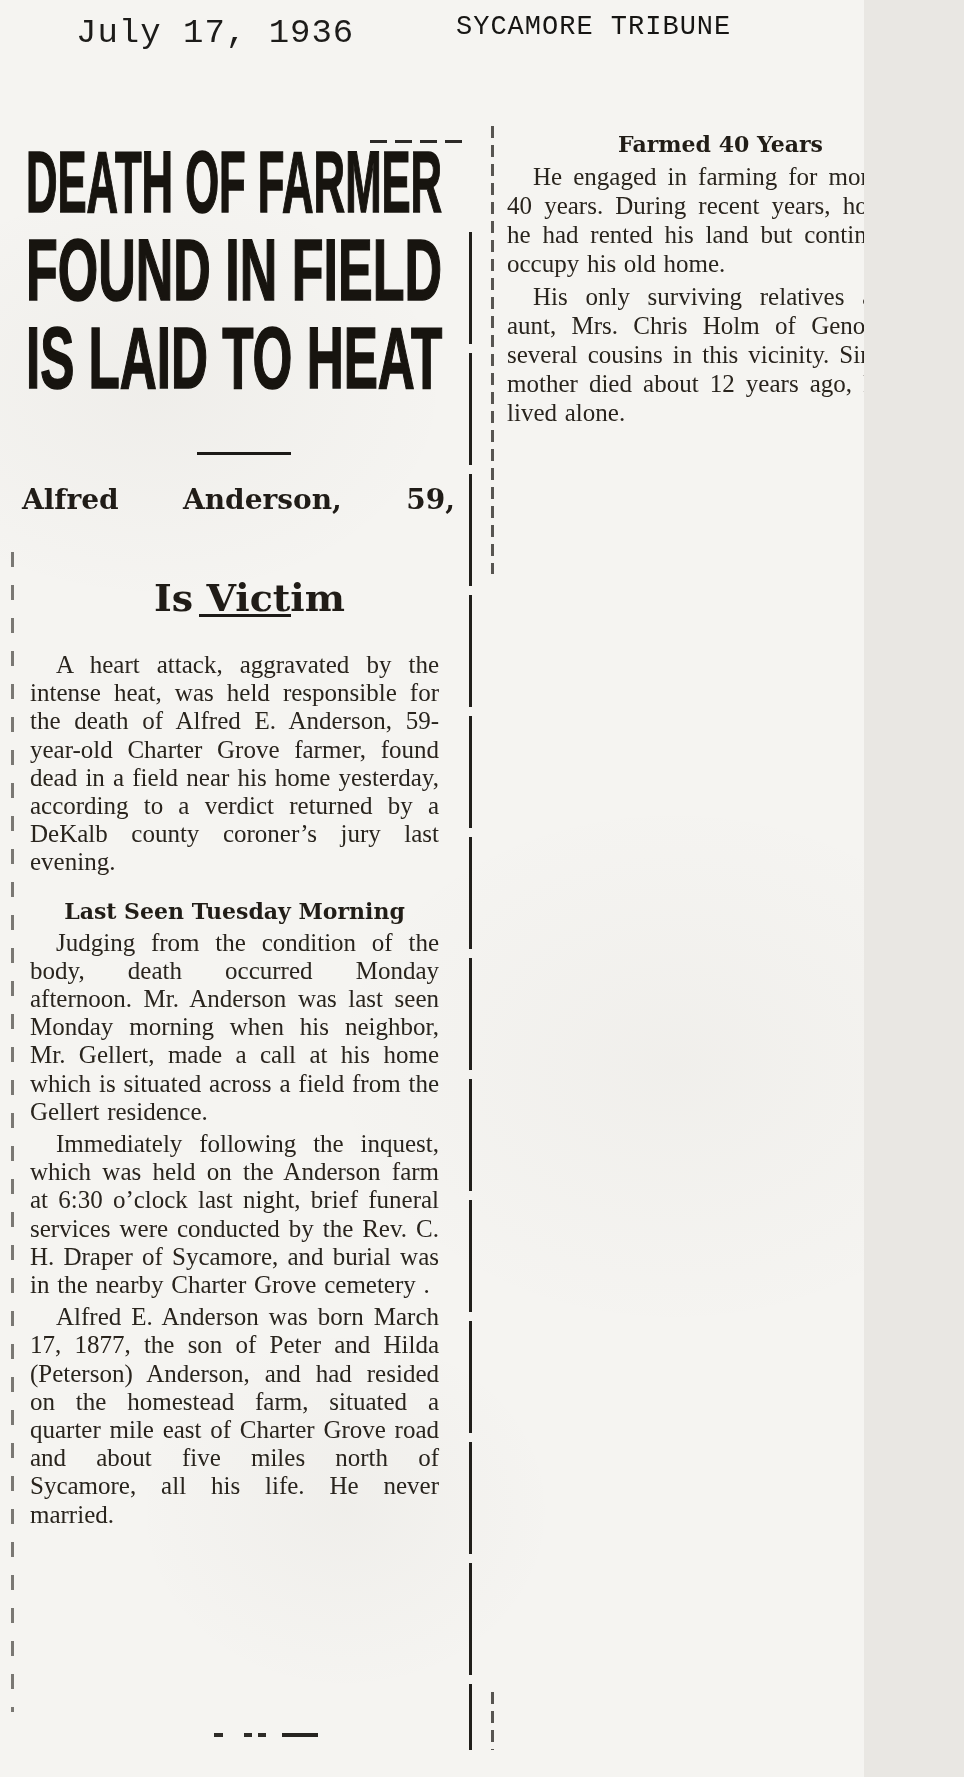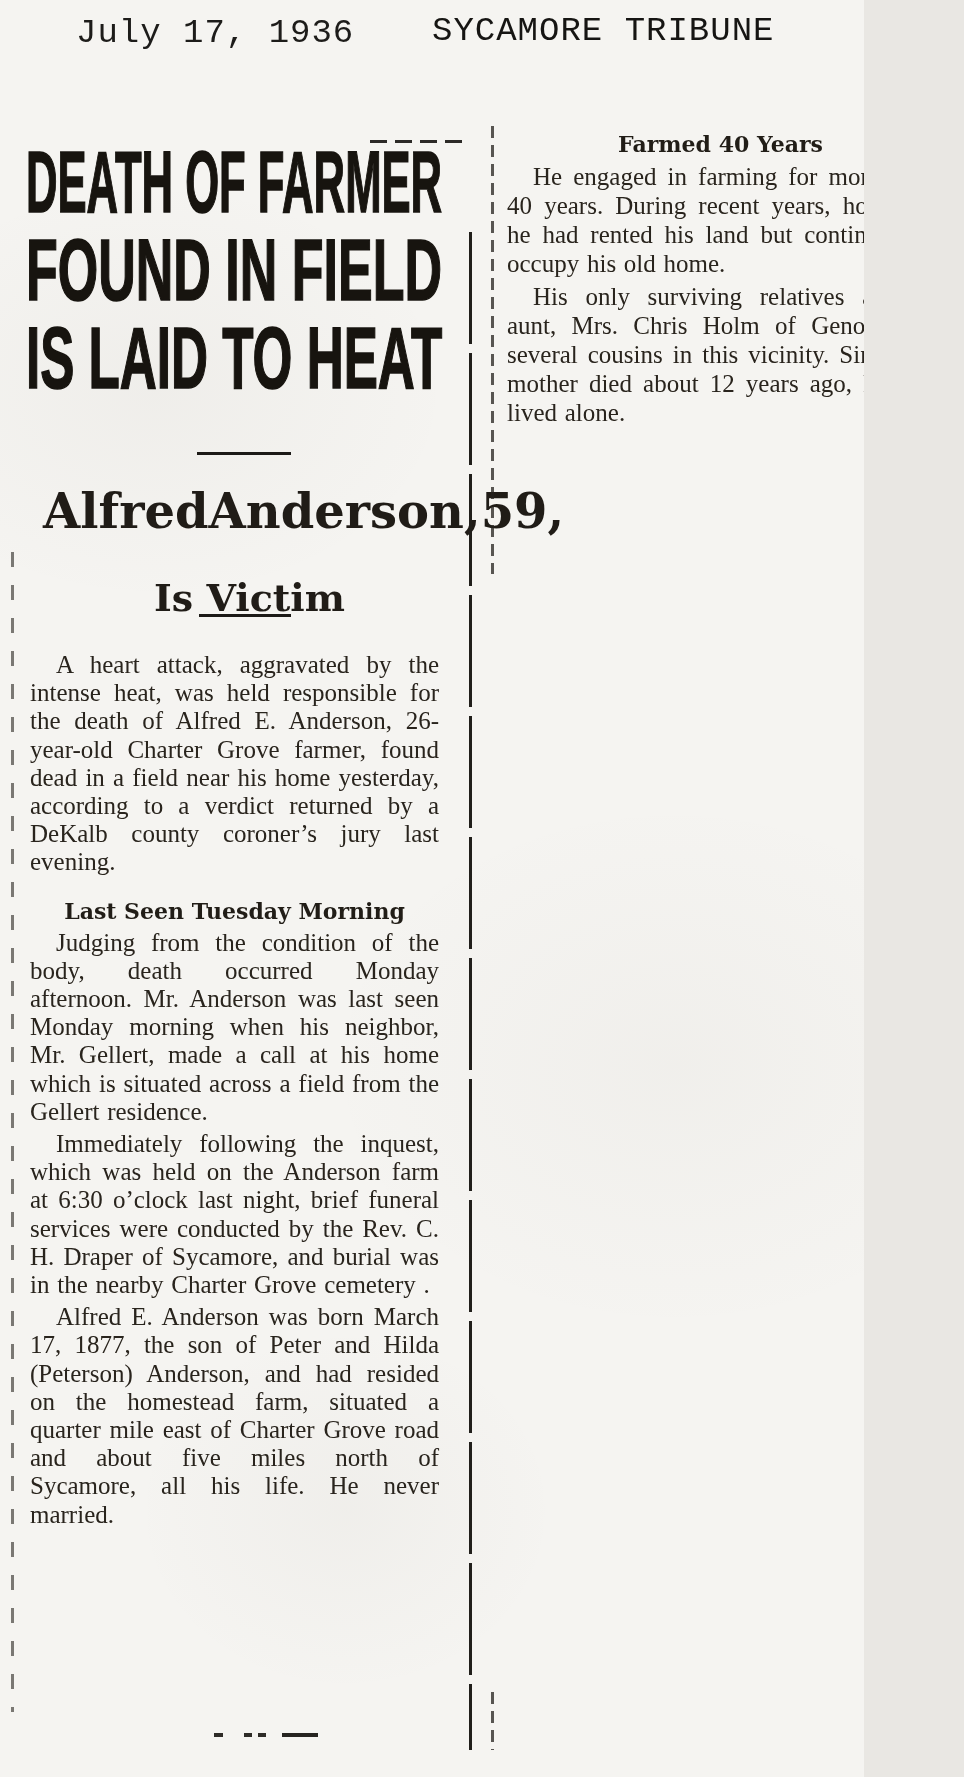--- a/index.html
+++ b/index.html
@@ -12,42 +12,42 @@
       radial-gradient(ellipse 300px 260px at 40% 85%, rgba(110,100,85,0.04), transparent 70%);
     font-family:"DejaVu Serif", serif;
     color:#29251f;
   }
   .masthead-date {
     position:absolute; left:76px; top:14px;
     font-family:"Liberation Mono", monospace; font-size:34px; letter-spacing:1px;
     color:#1d1c1a; white-space:nowrap;
   }
   .masthead-title {
-    position:absolute; left:432px; top:12px;
-    font-family:"Liberation Mono", monospace; font-size:34px; letter-spacing:1px;
+    position:absolute; left:456px; top:12px;
+    font-family:"Liberation Mono", monospace; font-size:27px; letter-spacing:1px;
     color:#161513; white-space:nowrap;
   }
   .top-dash {
     position:absolute; left:370px; top:140px; width:100px; height:3px;
     background:repeating-linear-gradient(90deg,#2c2a27 0 17px, transparent 17px 25px);
   }
   .headline { position:absolute; left:26px; top:138px; width:416px; }
   .headline-line {
     font-family:"Liberation Sans", sans-serif; font-weight:700;
     font-size:88px; line-height:88px; white-space:nowrap;
     color:#17140f; -webkit-text-stroke:1.6px #17140f;
     transform-origin:left center;
   }
   .rule { position:absolute; height:3px; background:#1c1a17; }
   .rule1 { left:197px; top:452px; width:94px; }
   .rule2 { left:199px; top:614px; width:92px; }
   .deck-line1 {
-    position:absolute; left:43px; top:483px; width:433px;
+    position:absolute; left:22px; top:483px; width:433px;
     display:flex; justify-content:space-between;
-    font-weight:bold; font-size:48px; color:#201c17; white-space:nowrap;
+    font-weight:bold; font-size:28px; color:#201c17; white-space:nowrap;
   }
   .deck-line2 {
     position:absolute; left:33px; top:543px; width:433px;
     text-align:center; font-weight:bold; font-size:38px; color:#201c17;margin-top:32px;
   }
   .left-body { position:absolute; left:26px; top:647px; width:417px; }
   .right-body { position:absolute; left:503px; top:110px; width:435px; }
   .para-group p {
     margin:4px; text-indent:26px; text-align:justify;
     font-size:25px; line-height:28.2px; word-spacing:1.5px; color:#29241d;font-family:Liberation Serif, serif;
@@ -109,21 +109,21 @@
       <span class="deck-word">Alfred</span>
       <span class="deck-word">Anderson,</span>
       <span class="deck-word">59,</span>
     </div>
   <div class="deck-line2">Is Victim</div>
 
   <div class="rule rule2"></div>
 
   <div class="left-body">
     <div class="para-group">
-        <p>A heart attack, aggravated by the intense heat, was held responsible for the death of Alfred E. Anderson, 26-year-old Charter Grove farmer, found dead in a field near his home yesterday, according to a verdict returned by a DeKalb county coroner’s jury last evening.</p>
+        <p>A heart attack, aggravated by the intense heat, was held responsible for the death of Alfred E. Anderson, 59-year-old Charter Grove farmer, found dead in a field near his home yesterday, according to a verdict returned by a DeKalb county coroner’s jury last evening.</p>
       </div>
     <div class="crosshead">Last Seen Tuesday Morning</div>
     <div class="para-group">
         <p>Judging from the condition of the body, death occurred Monday afternoon. Mr. Anderson was last seen Monday morning when his neighbor, Mr. Gellert, made a call at his home which is situated across a field from the Gellert residence.</p>
         <p>Immediately following the inquest, which was held on the Anderson farm at 6:30 o’clock last night, brief funeral services were conducted by the Rev. C. H. Draper of Sycamore, and burial was in the nearby Charter Grove cemetery .</p>
         <p>Alfred E. Anderson was born March 17, 1877, the son of Peter and Hilda (Peterson) Anderson, and had resided on the homestead farm, situated a quarter mile east of Charter Grove road and about five miles north of Sycamore, all his life. He never married.</p>
       </div>
   </div>
 
   <div class="right-body">

